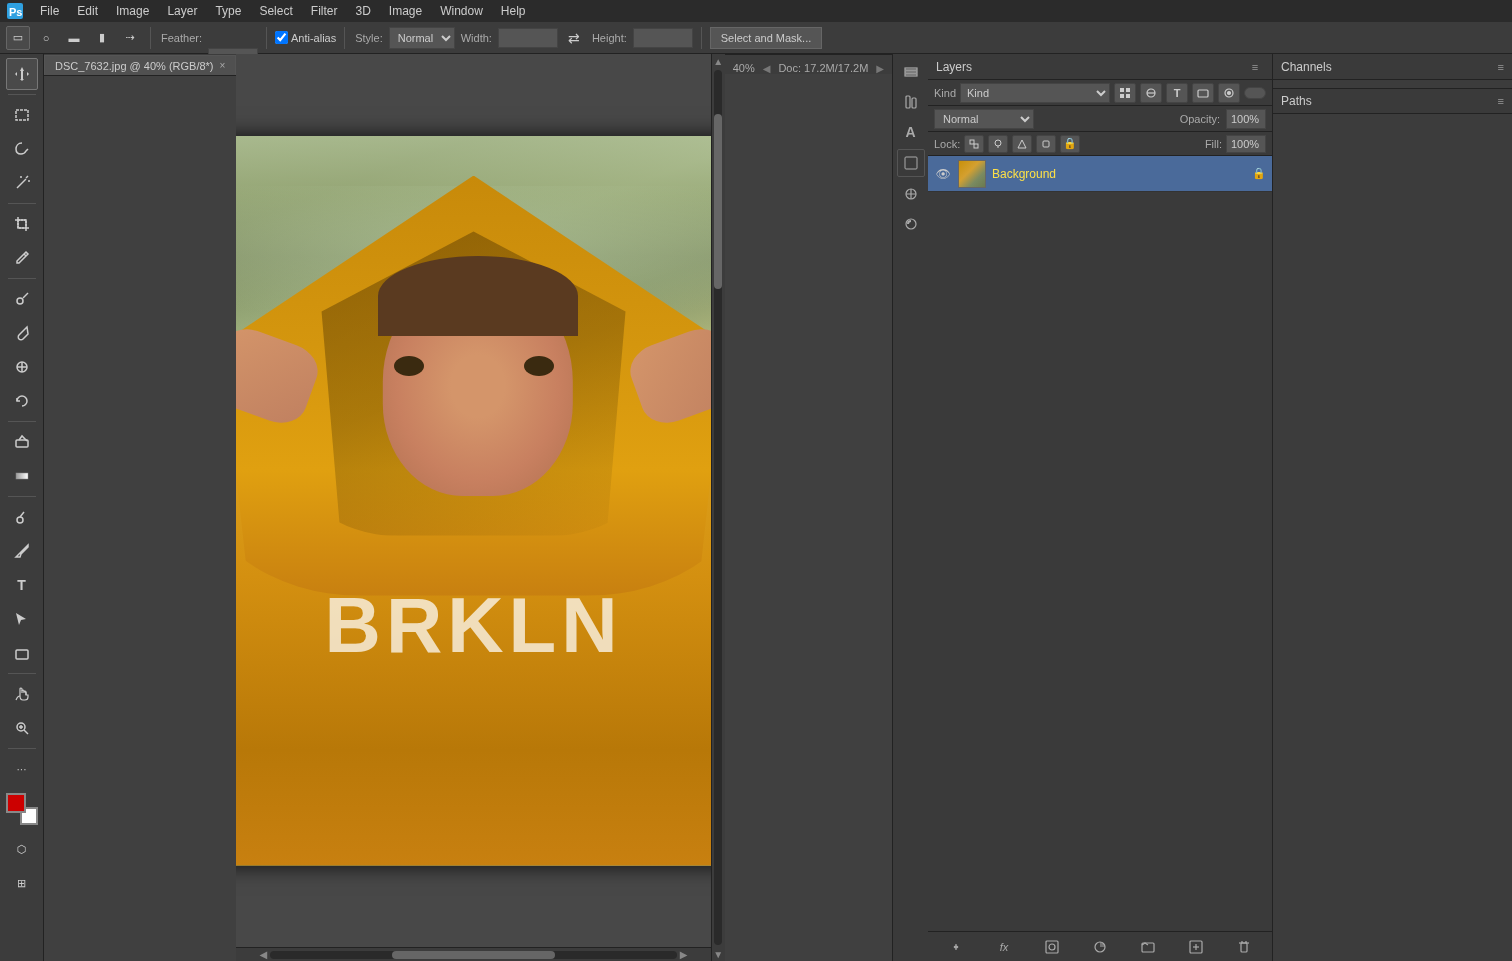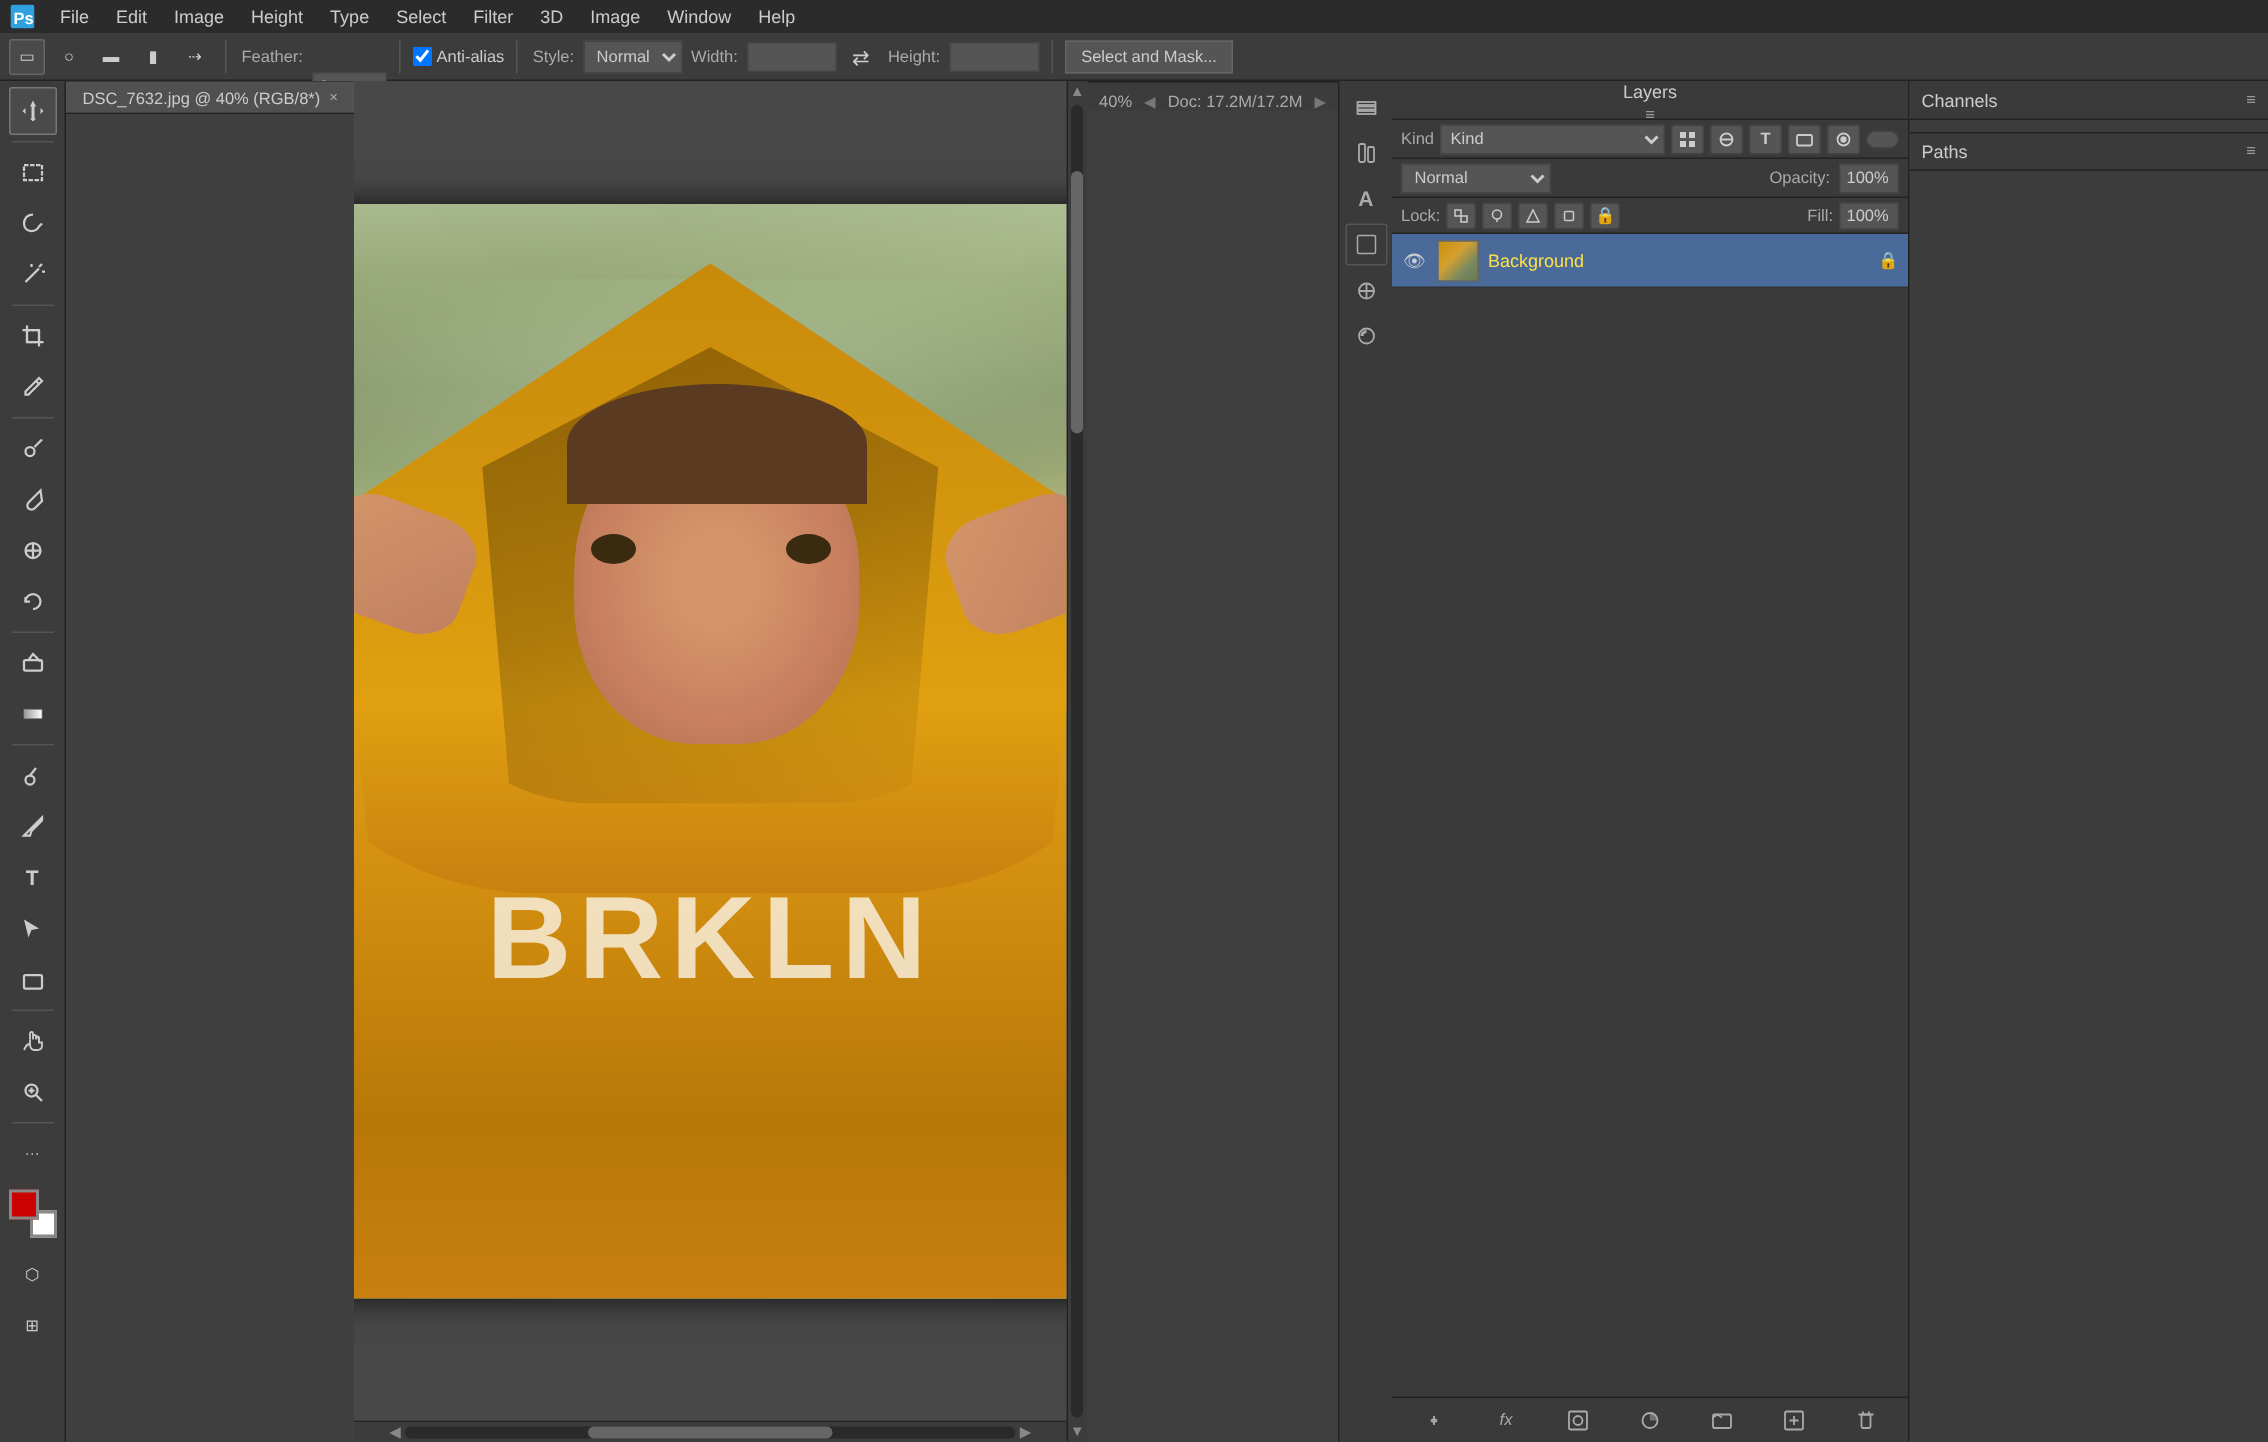--- a/index.html
+++ b/index.html
@@ -291,21 +291,20 @@
       overflow: hidden;
     }
     #layers-header {
       height: 26px;
       background: #3a3a3a;
       border-bottom: 1px solid #222;
       display: flex;
       align-items: center;
       padding: 0 8px;
       justify-content: space-between;
-      flex-direction: column;
     }
     #layers-header-title {
       font-size: 12px;
       color: #ccc;
     }
     .layers-header-icons {
       display: flex;
       gap: 4px;
     }
     .layers-header-icon {
@@ -614,21 +613,21 @@
 <div id="menubar">
   <div class="menu-logo">
     <svg width="16" height="16" viewBox="0 0 16 16">
       <rect width="16" height="16" fill="#2fa0e0" rx="2"></rect>
       <text x="2" y="13" font-size="11" font-weight="bold" fill="white" font-family="Arial">Ps</text>
     </svg>
   </div>
   <div class="menu-item">File</div>
   <div class="menu-item">Edit</div>
   <div class="menu-item">Image</div>
-  <div class="menu-item">Height</div>
+  <div class="menu-item">Layer</div>
   <div class="menu-item">Type</div>
   <div class="menu-item">Select</div>
   <div class="menu-item">Filter</div>
   <div class="menu-item">3D</div>
   <div class="menu-item">Image</div>
   <div class="menu-item">Window</div>
   <div class="menu-item">Help</div>
 </div>
 
 <div id="toolbar-top">

